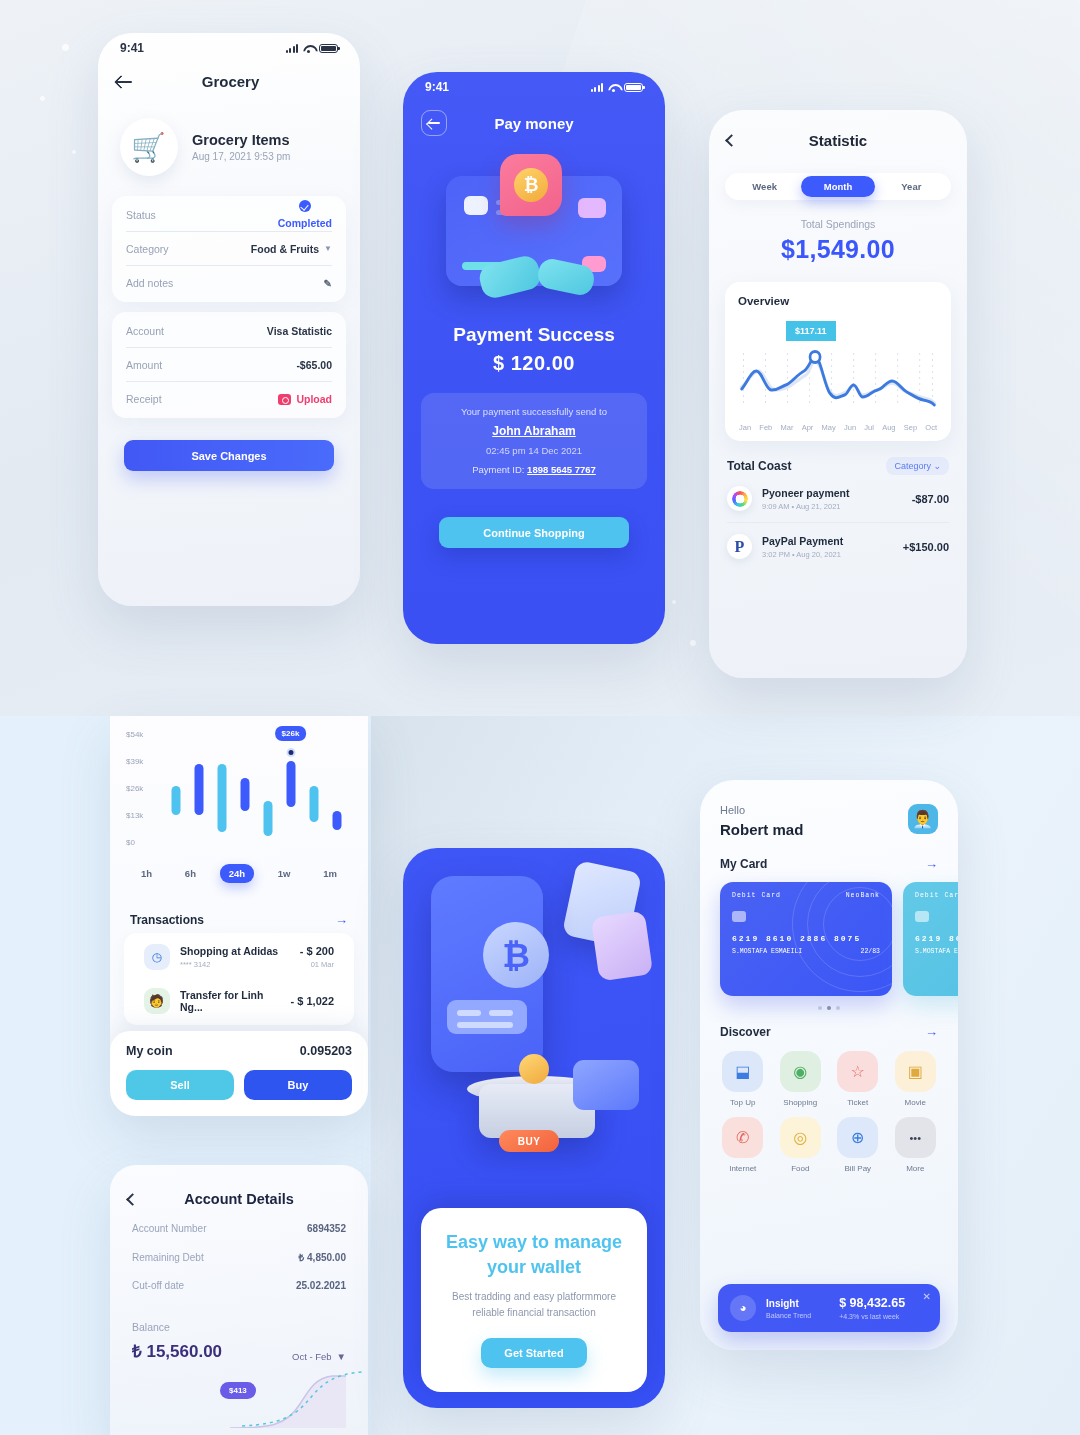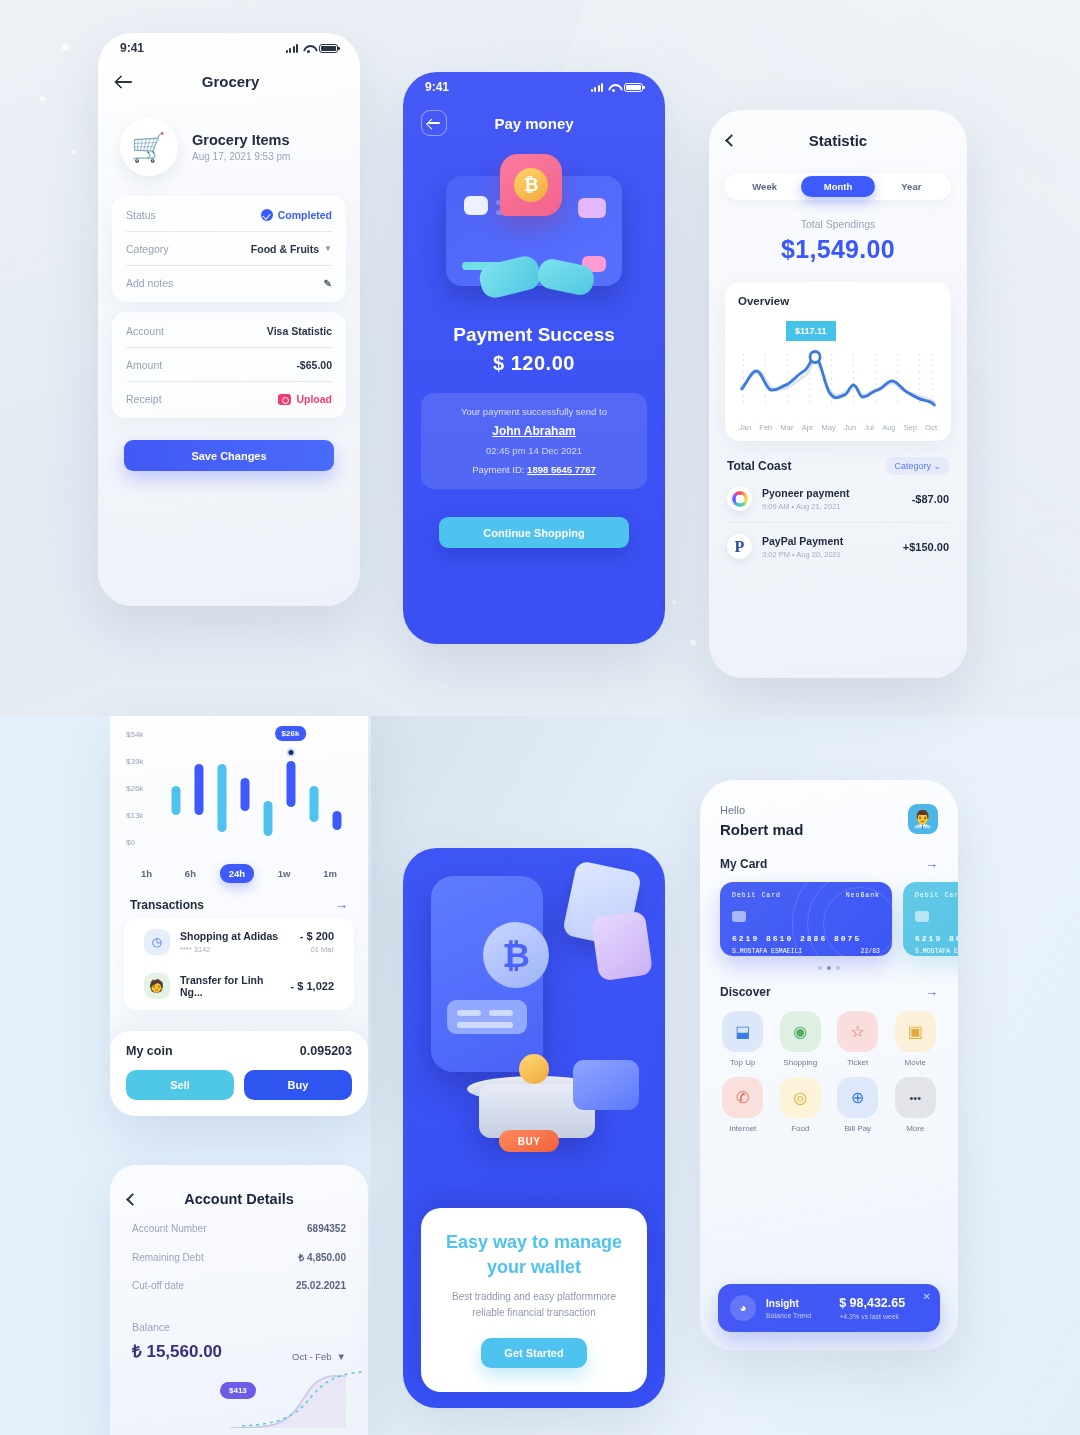--- a/index.html
+++ b/index.html
@@ -68,21 +68,21 @@
   .hero-name{ font-size:14.5px;font-weight:700;color:#232c3d;}
   .hero-date{ font-size:10px;color:#9aa4b8;margin-top:3px;}
 
   .card-block{ margin:0 14px 10px; background:rgba(255,255,255,.72); border-radius:14px;
                box-shadow:0 5px 18px rgba(130,150,185,.09); padding:2px 14px;}
   .row{ display:flex; align-items:center; justify-content:space-between;
         height:34px; border-bottom:1px solid rgba(225,230,240,.85); font-size:10.5px;}
   .row:last-child{ border-bottom:none;}
   .row .k{ color:#98a2b6;}
   .row .v{ color:#2a3446; font-weight:700; display:flex;align-items:center;gap:5px;}
-  .v.blue{ color:#3b5bfd;}
+  .v.blue{ color:#3b5bfd;flex-direction:column;}
   .v.pink{ color:#ef3d6e;}
   .check{ width:12px;height:12px;border-radius:50%;background:#3b5bfd;position:relative;}
   .check:after{content:"";position:absolute;left:3.5px;top:3px;width:4px;height:6px;
     border-right:1.6px solid #fff;border-bottom:1.6px solid #fff;transform:rotate(40deg);}
   .caret{ font-size:8px;color:#8b95ab;}
   .cam{ width:13px;height:11px;border-radius:3px;background:#ef3d6e;position:relative;}
   .cam:after{content:"";position:absolute;left:4px;top:3px;width:5px;height:5px;border-radius:50%;border:1.5px solid #fff;}
   .btn-primary{ margin:22px 26px 0; height:31px;border-radius:9px;
                 background:linear-gradient(90deg,#4258f5,#4a6bfb);
                 color:#fff;font-size:11px;font-weight:700;
@@ -174,21 +174,21 @@
   .bars-area{ position:absolute;left:38px;right:4px;top:0;bottom:16px;display:flex;align-items:flex-end;}
   .bcol{ flex:1;position:relative;height:100%;}
   .bar{ position:absolute;left:50%;transform:translateX(-50%);width:9px;border-radius:6px;}
   .btip{ position:absolute;left:50%;transform:translateX(-50%);top:-20px;background:#3d5afc;color:#fff;
          font-size:8px;font-weight:700;padding:3px 7px;border-radius:7px;white-space:nowrap;}
   .bdot{ position:absolute;left:50%;transform:translateX(-50%);width:9px;height:9px;border-radius:50%;
          background:#1f2a6e;border:2.5px solid #cfe0ff;}
   .range{ display:flex;justify-content:space-between;margin:6px 22px 0;}
   .range div{ font-size:9.5px;font-weight:700;color:#5c6880;padding:4px 9px;border-radius:9px;cursor:pointer;}
   .range div.on{ background:#3d5afc;color:#fff;box-shadow:0 5px 12px rgba(61,90,252,.3);}
-  .sec-head{ display:flex;align-items:center;justify-content:space-between;margin:14px 20px 0;gap:12px;}
+  .sec-head{ display:flex;align-items:center;justify-content:space-between;margin:29px 20px 0;gap:12px;}
   .sec-t{ font-size:12px;font-weight:700;color:#1f2a3d;}
   .arr{ color:#3d5afc;font-size:13px;font-weight:700;cursor:pointer;}
   .txr{ display:flex;align-items:center;gap:10px;margin:0 20px;padding:9px 0;}
   .txr-ic{ width:26px;height:26px;border-radius:9px;display:flex;align-items:center;justify-content:center;font-size:12px;}
   .sheet{ position:absolute;left:0;right:0;bottom:0;background:#fff;border-radius:20px 20px 26px 26px;
           box-shadow:0 -6px 22px rgba(120,140,180,.14);padding:13px 16px 16px;}
   .sh-row{ display:flex;align-items:center;justify-content:space-between;}
   .sh-l{ font-size:12.5px;font-weight:700;color:#1f2a3d;}
   .sh-r{ font-size:12.5px;font-weight:700;color:#1f2a3d;}
   .sh-btns{ display:flex;gap:10px;margin-top:12px;}
@@ -250,21 +250,21 @@
   #p7{ left:700px; top:780px; width:258px; height:570px;
        background:linear-gradient(170deg,#fcfdff 0%,#f4f8fd 60%,#eef4fb 100%);color:#1f2a3d;}
   .hello{ display:flex;align-items:flex-start;justify-content:space-between;padding:24px 20px 0;}
   .hello .h1{ font-size:11px;color:#6f7a90;}
   .hello .h2{ font-size:15px;font-weight:700;color:#1b2538;margin-top:5px;}
   .avatar{ width:30px;height:30px;border-radius:9px;background:#4db7e8;
            display:flex;align-items:center;justify-content:center;font-size:17px;}
   .mc-head{ display:flex;align-items:center;justify-content:space-between;padding:18px 20px 0;}
   .mc-t{ font-size:12px;font-weight:700;color:#222c40;}
   .cards{ display:flex;gap:11px;margin:11px 0 0 20px;}
-  .bcard{ flex:0 0 auto;width:172px;height:74px;border-radius:13px;padding:10px 12px;color:#fff;position:relative;overflow:hidden;}
+  .bcard{ flex:0 0 auto;width:172px;height:114px;border-radius:13px;padding:10px 12px;color:#fff;position:relative;overflow:hidden;}
   .bcard.blue{ background:linear-gradient(135deg,#4a62f3,#3b56f6);box-shadow:0 10px 22px rgba(58,80,230,.26);}
   .bcard.cyan{ background:linear-gradient(135deg,#63c9e8,#4fbfe3);box-shadow:0 10px 22px rgba(80,180,220,.26);}
   .bc-top{ display:flex;justify-content:space-between;font-size:6.5px;letter-spacing:1px;font-family:"Liberation Mono",monospace;}
   .bc-chip{ width:14px;height:11px;border-radius:3px;background:rgba(255,255,255,.55);margin-top:12px;}
   .bc-num{ font-size:8px;letter-spacing:2px;font-family:"Liberation Mono",monospace;margin-top:12px;font-weight:700;}
   .bc-bot{ display:flex;justify-content:space-between;font-size:6.5px;margin-top:5px;font-family:"Liberation Mono",monospace;}
   .bc-rings{ position:absolute;right:-36px;top:-26px;width:136px;height:136px;border-radius:50%;
              border:1px solid rgba(255,255,255,.16);}
   .bc-rings:before{content:"";position:absolute;left:14px;top:14px;right:14px;bottom:14px;border-radius:50%;border:1px solid rgba(255,255,255,.16);}
   .bc-rings:after{content:"";position:absolute;left:30px;top:30px;right:30px;bottom:30px;border-radius:50%;border:1px solid rgba(255,255,255,.16);}

